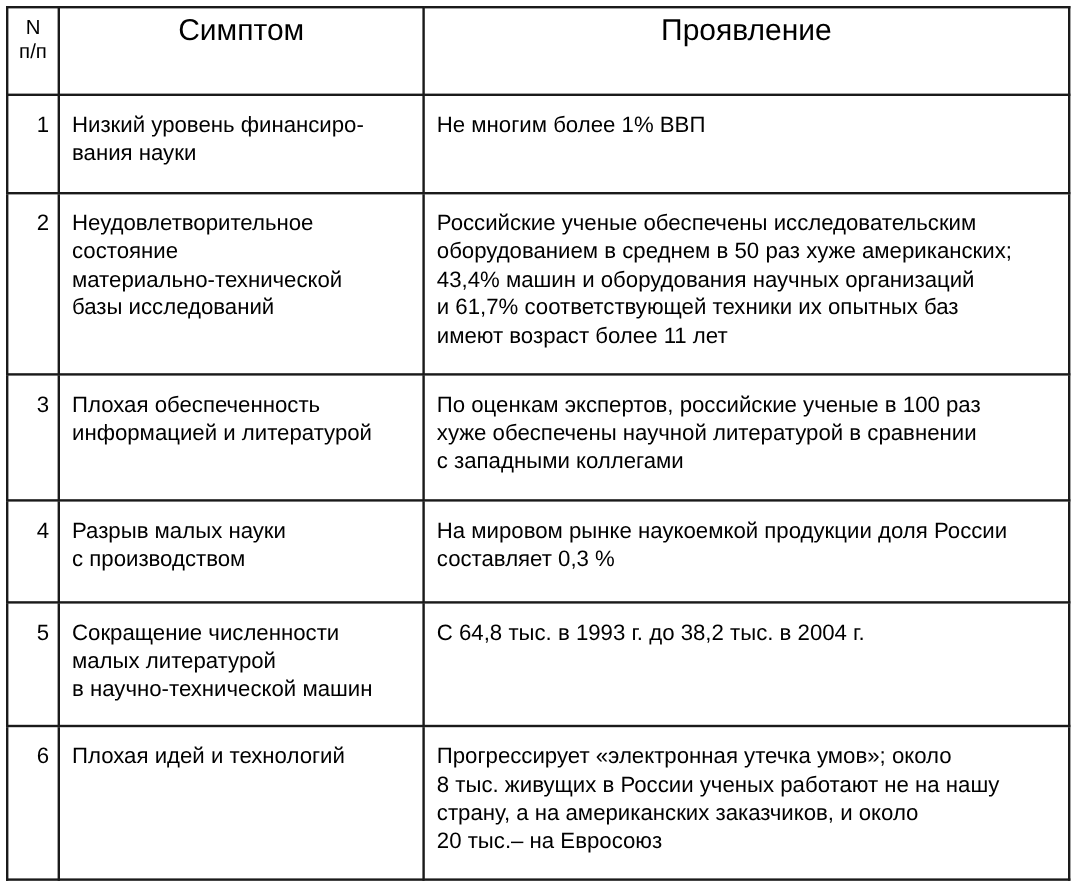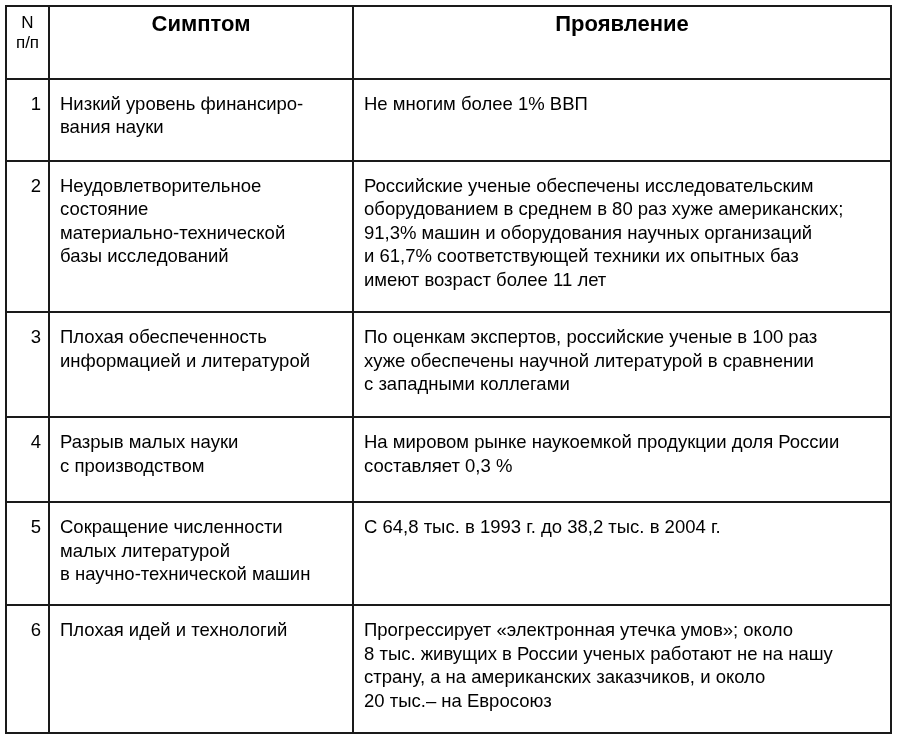--- a/index.html
+++ b/index.html
@@ -51,22 +51,22 @@
 
   
   col.col-num      { width: 43px;  }
   col.col-symptom  { width: 304px; }
   col.col-manifest { width: 538px; }
 
   
   thead th {
     vertical-align: middle;
     text-align: center;
-    font-weight: bold;
-    font-size: 22px;
+    font-weight: normal;
+    font-size: 25px;
     line-height: 1.15;
     padding: 4px 6px 8px 6px;
   }
   thead th.th-num {
     font-size: 17px;
     font-weight: normal;
     line-height: 1.18;
     padding-top: 6px;
   }
   thead th.th-num .nline {
@@ -145,22 +145,22 @@
         <tr class="r-2">
           <td class="cell-num">2</td>
           <td class="cell-symptom">
             <span class="line">Неудовлетворительное</span>
             <span class="line">состояние</span>
             <span class="line">материально-технической</span>
             <span class="line">базы исследований</span>
           </td>
           <td class="cell-manifest">
             <span class="line">Российские ученые обеспечены исследовательским</span>
-            <span class="line">оборудованием в среднем в 80 раз хуже американских;</span>
-            <span class="line">91,3% машин и оборудования научных организаций</span>
+            <span class="line">оборудованием в среднем в 50 раз хуже американских;</span>
+            <span class="line">43,4% машин и оборудования научных организаций</span>
             <span class="line">и 61,7% соответствующей техники их опытных баз</span>
             <span class="line">имеют возраст более 11 лет</span>
           </td>
         </tr>
 
         <tr class="r-3">
           <td class="cell-num">3</td>
           <td class="cell-symptom">
             <span class="line">Плохая обеспеченность</span>
             <span class="line">информацией и литературой</span>

